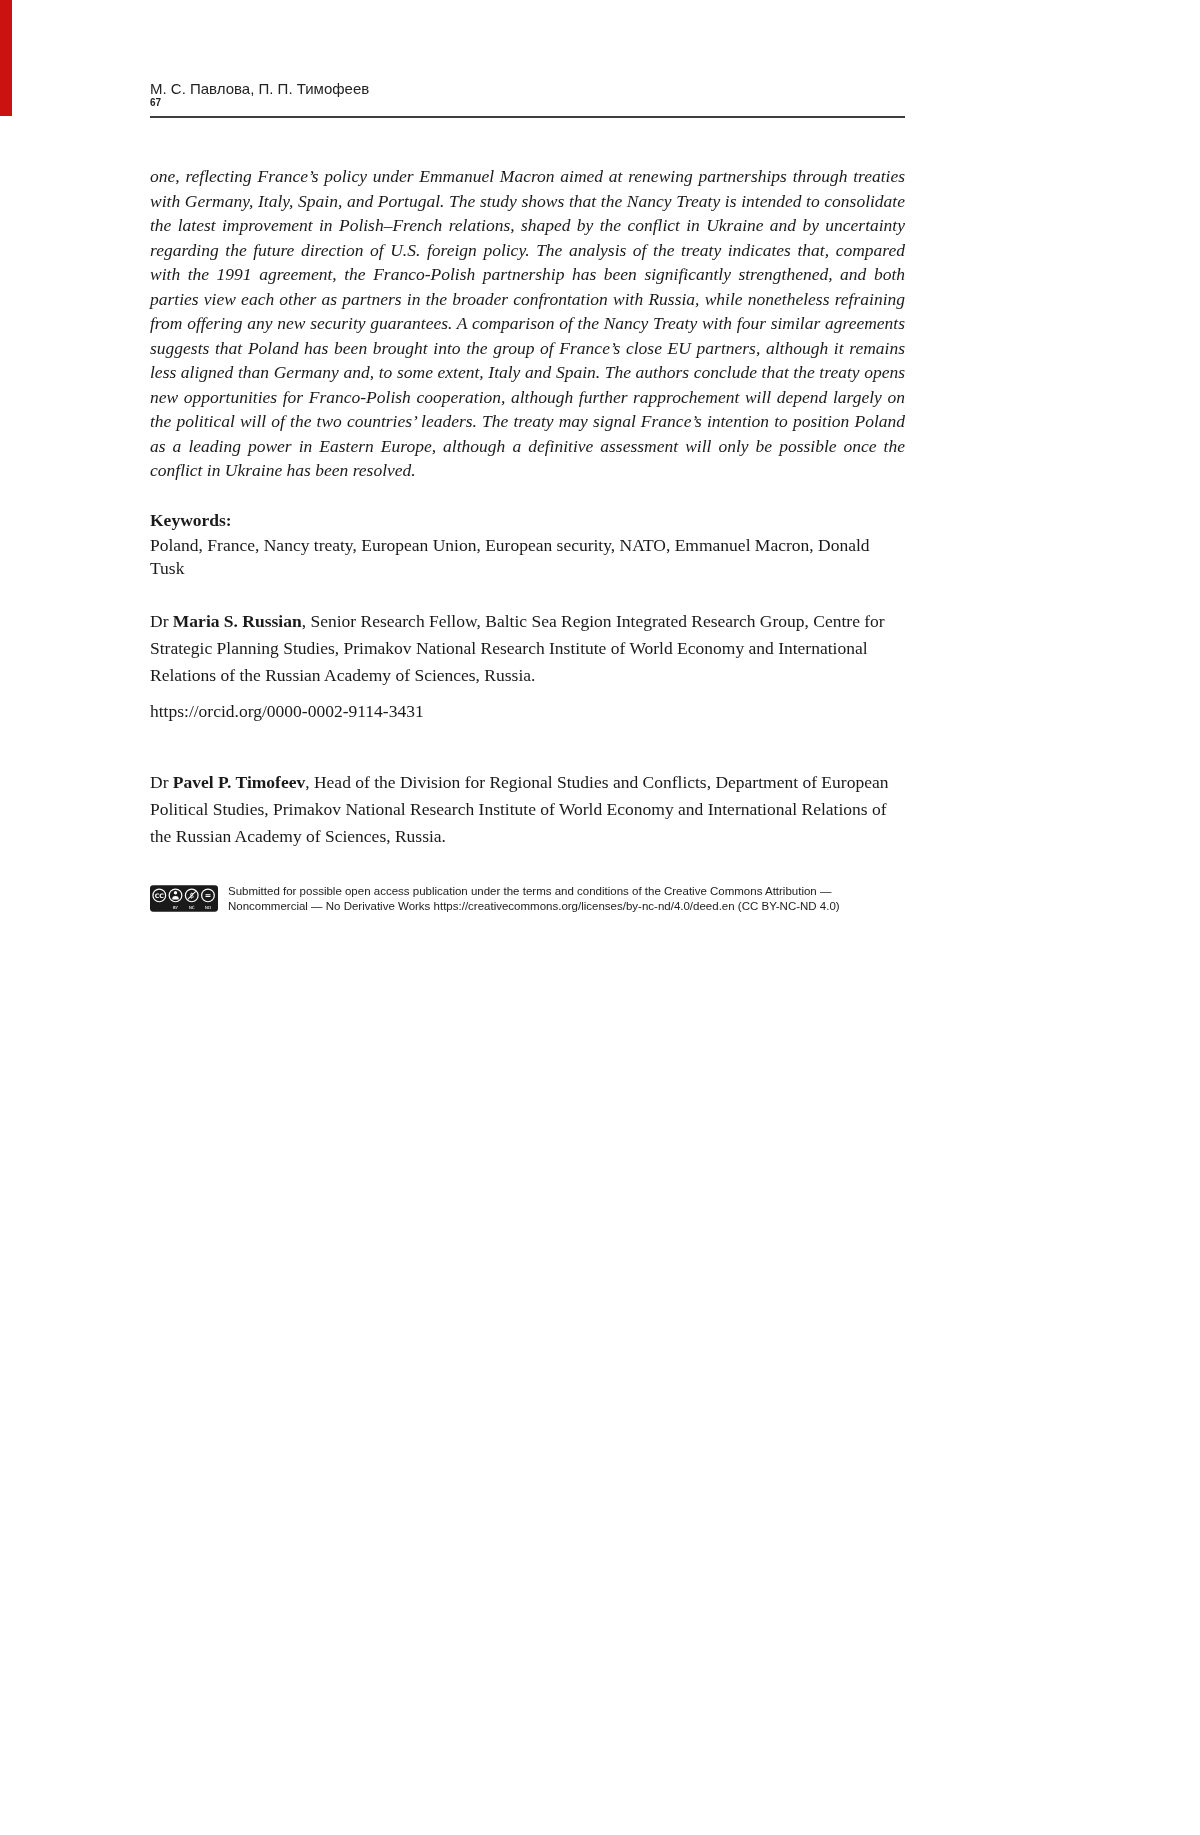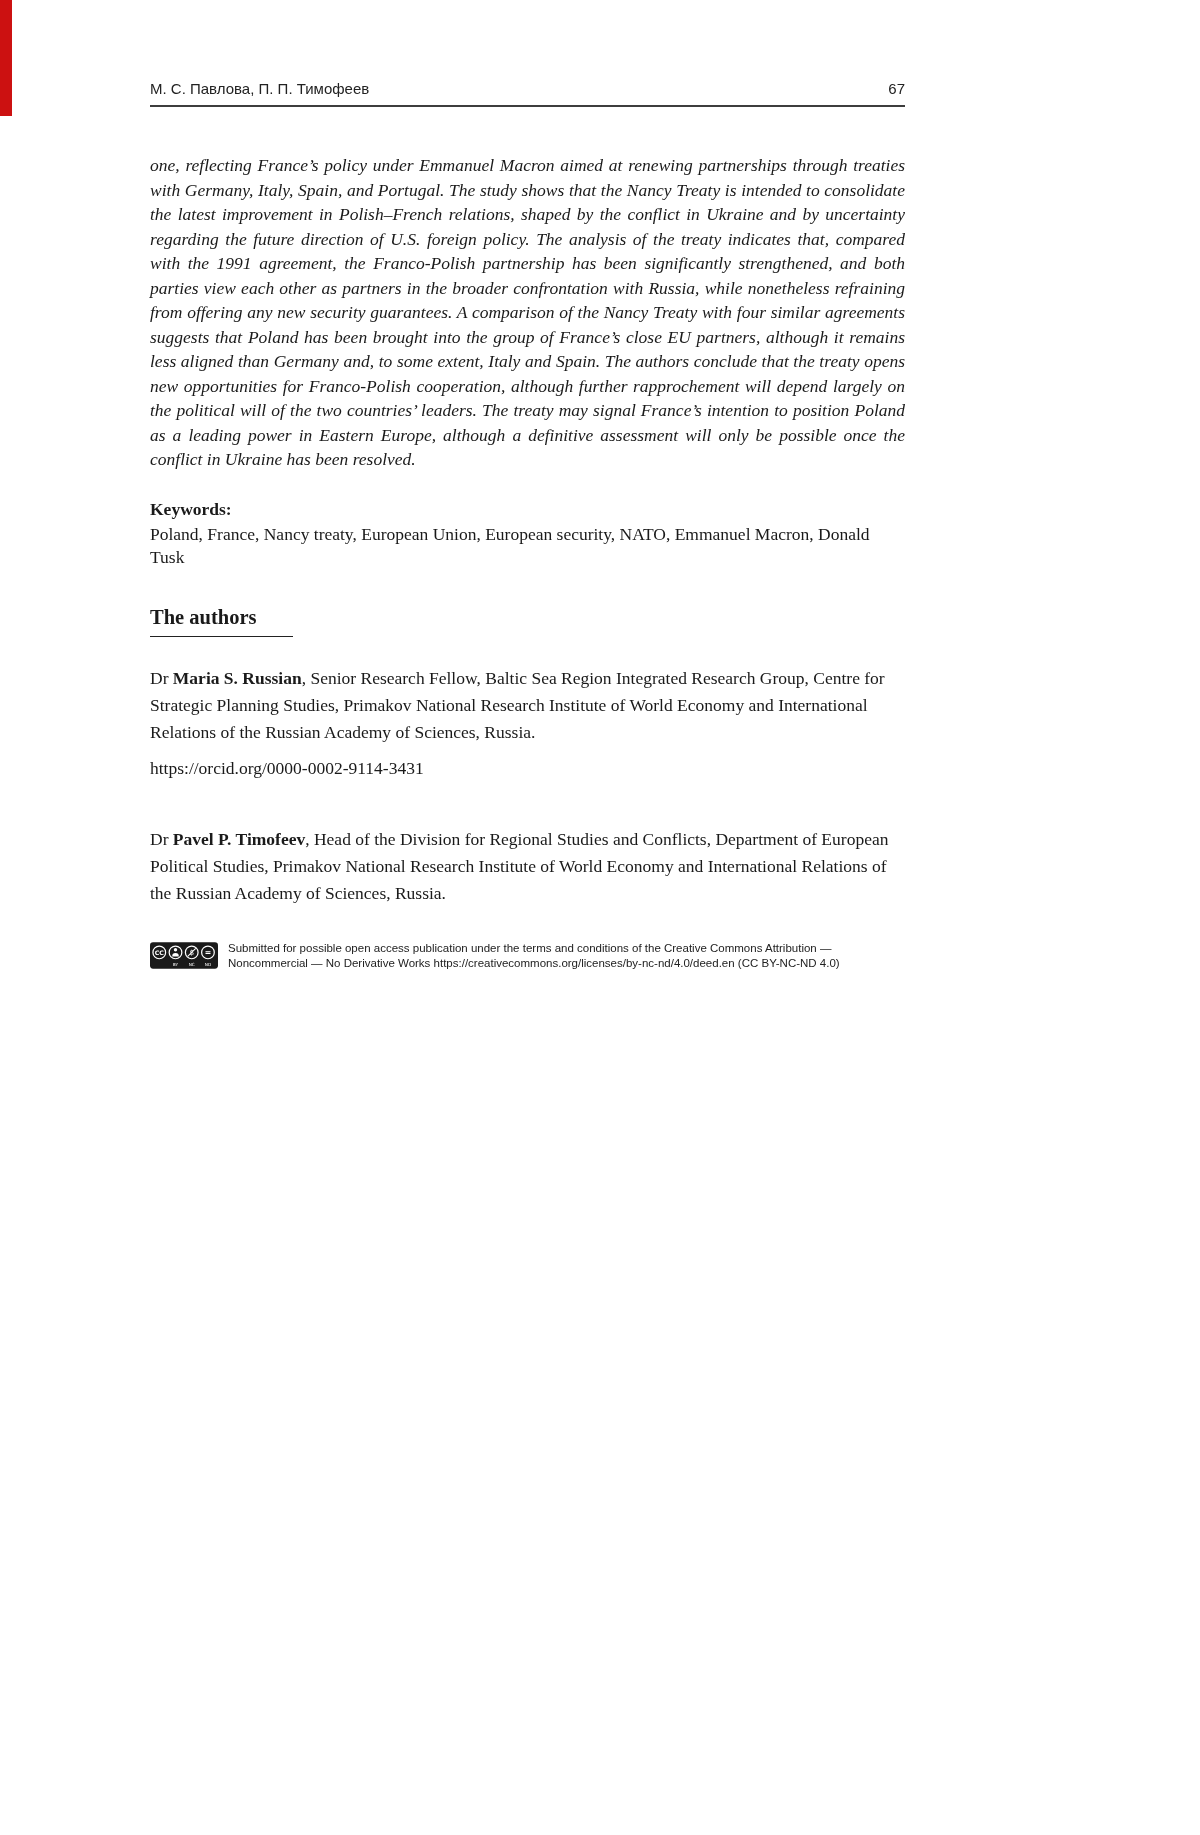--- a/index.html
+++ b/index.html
@@ -19,22 +19,23 @@
     width: 12px; height: 116px;
     background: #cc1111;
   }
   .page-header {
     display: flex;
     justify-content: space-between;
     align-items: baseline;
     font-family: "Liberation Sans", sans-serif;
     font-size: 15px;
     color: #222;
+    flex-direction: column;
   }
-  .page-header .page-num { font-weight: normal; font-size: 15px; }
+  .page-header .page-num { font-weight: bold; font-size: 10px; }
   .header-rule {
     border: none;
     border-top: 2.5px solid #3d3d3d;
     margin: 8px 0 0 0;
   }
   .abstract {
     margin: 46px 0 0 0;
     font-size: 17.5px;
     font-style: italic;
     line-height: 24.5px;
@@ -105,23 +106,20 @@
     <span>М. С. Павлова, П. П. Тимофеев</span>
     <span class="page-num">67</span>
   </header>
   <hr class="header-rule">
 
   <p class="abstract">one, reflecting France’s policy under Emmanuel Macron aimed at renewing partnerships through treaties with Germany, Italy, Spain, and Portugal. The study shows that the Nancy Treaty is intended to consolidate the latest improvement in Polish–French relations, shaped by the conflict in Ukraine and by uncertainty regarding the future direction of U.S. foreign policy. The analysis of the treaty indicates that, compared with the 1991 agreement, the Franco-Polish partnership has been significantly strengthened, and both parties view each other as partners in the broader confrontation with Russia, while nonetheless refraining from offering any new security guarantees. A comparison of the Nancy Treaty with four similar agreements suggests that Poland has been brought into the group of France’s close EU partners, although it remains less aligned than Germany and, to some extent, Italy and Spain. The authors conclude that the treaty opens new opportunities for Franco-Polish cooperation, although further rapprochement will depend largely on the political will of the two countries’ leaders. The treaty may signal France’s intention to position Poland as a leading power in Eastern Europe, although a definitive assessment will only be possible once the conflict in Ukraine has been resolved.</p>
 
   <p class="keywords-label">Keywords:</p>
   <p class="keywords">Poland, France, Nancy treaty, European Union, European security, NATO, Emmanuel Macron, Donald Tusk</p>
 
-  <h2 class="authors-heading">
-    <span class="rule-span">The authors</span>
-  </h2>
 
   <p class="author-para"><span>Dr </span><span class="author-name">Maria S. Russian</span><span>, Senior Research Fellow, Baltic Sea Region Integrated Research Group, Centre for Strategic Planning Studies, Primakov National Research Institute of World Economy and International Relations of the Russian Academy of Sciences, Russia.</span></p>
   <p class="orcid-line">https://orcid.org/0000-0002-9114-3431</p>
 
   <p class="author-para second"><span>Dr </span><span class="author-name">Pavel P. Timofeev</span><span>, Head of the Division for Regional Studies and Conflicts, Department of European Political Studies, Primakov National Research Institute of World Economy and International Relations of the Russian Academy of Sciences, Russia.</span></p>
 
   <div class="license-row">
     <span class="license-badge">
       <svg width="68" height="27" viewBox="0 0 88 34" xmlns="http://www.w3.org/2000/svg" aria-hidden="true">
         <rect x="0" y="0" width="88" height="34" rx="4" fill="#1a1a1a"></rect>

